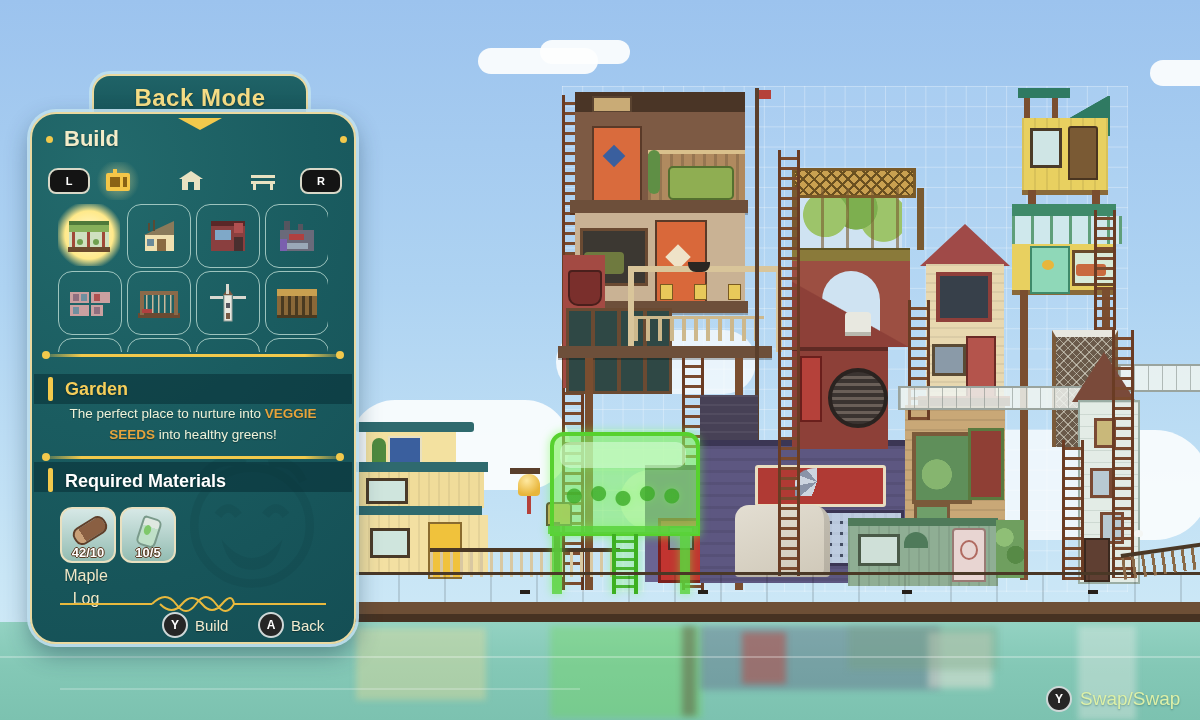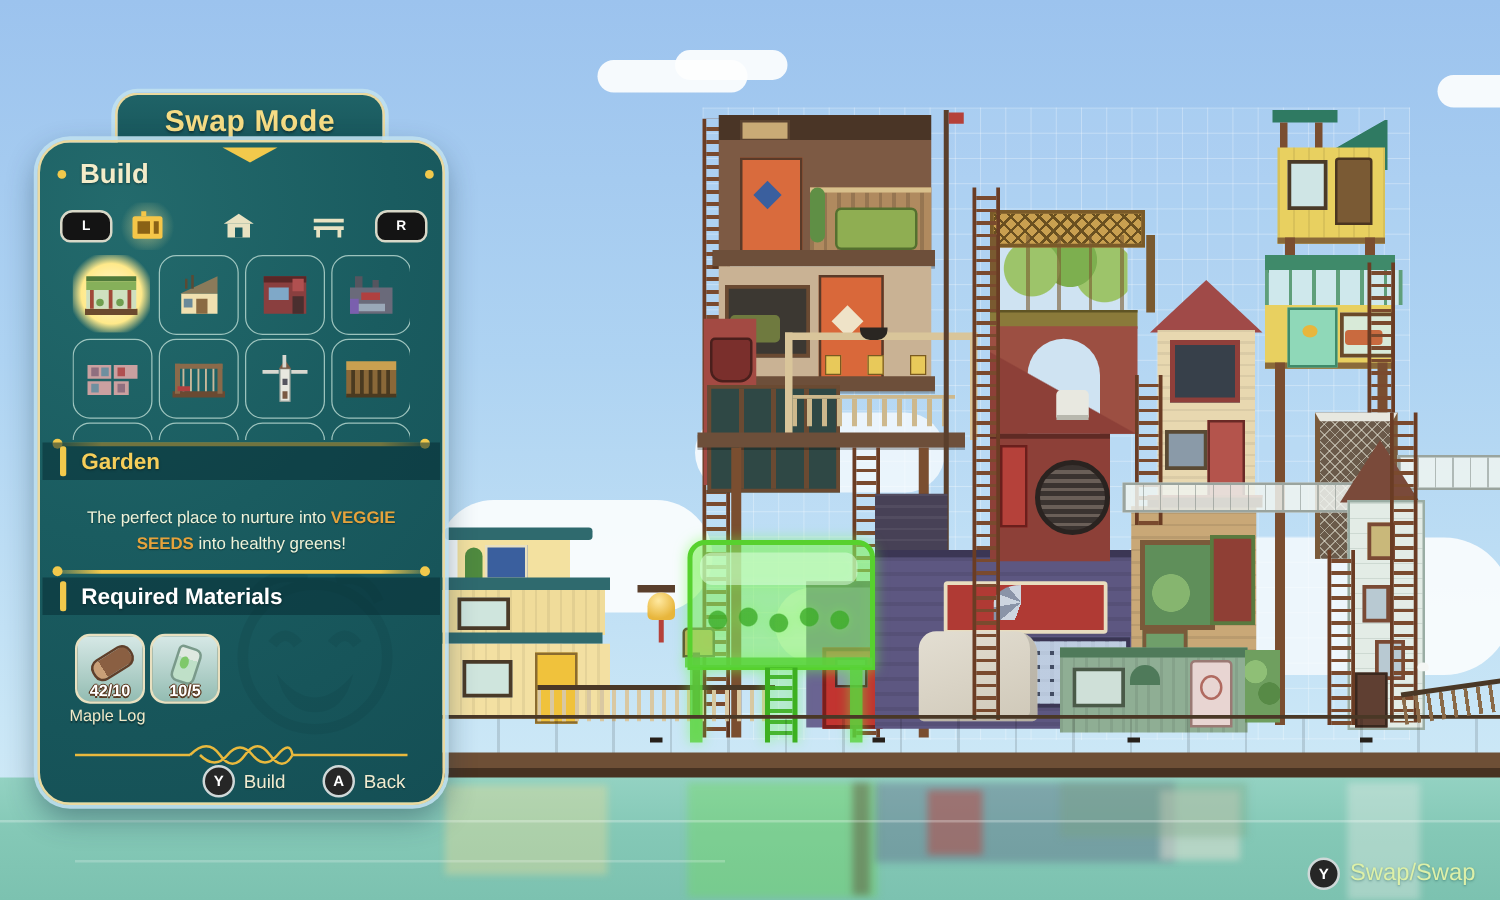--- a/index.html
+++ b/index.html
@@ -49,21 +49,21 @@
   .divider::before,.divider::after{content:"";position:absolute;top:-3px;width:8px;height:8px;border-radius:50%;background:#f2c94c;}
   .divider::before{left:-4px;} .divider::after{right:-4px;}
   .secBand{position:absolute;left:2px;width:318px;height:30px;background:rgba(8,45,52,.55);display:flex;align-items:center;}
   .secBar{width:5px;height:24px;background:#f2c94c;border-radius:2px;margin-left:14px;}
   .gardenTxt{color:#f5ce5a;font-weight:bold;font-size:18px;margin-left:12px;text-shadow:0 1px 2px rgba(0,0,0,.4);}
   .reqTxt{color:#ffffff;font-weight:bold;font-size:18px;margin-left:12px;text-shadow:0 1px 2px rgba(0,0,0,.4);}
   .desc{position:absolute;left:24px;top:290px;width:274px;color:#eef3da;font-size:13.5px;line-height:1.55;text-align:center;text-shadow:0 1px 1px rgba(0,0,0,.35);}
   .desc b{color:#e5a33c;font-weight:bold;}
   .matCard{position:absolute;width:52px;height:52px;border:2px solid #e8e0c0;border-radius:12px;background:linear-gradient(180deg,#d6e8e6 0%,#a8cac2 70%,#93bcb2 100%);}
   .matCount{position:absolute;bottom:1px;width:100%;text-align:center;color:#fff;font-weight:bold;font-size:13px;text-shadow:-1px 0 #5a3a22,1px 0 #5a3a22,0 -1px #5a3a22,0 1px #5a3a22;}
-  .matName{position:absolute;color:#efe9c8;font-size:13px;text-align:center;line-height:1.45;text-shadow:0 1px 1px rgba(0,0,0,.4);}
+  .matName{position:absolute;color:#efe9c8;font-size:16px;text-align:center;line-height:1.45;text-shadow:0 1px 1px rgba(0,0,0,.4);}
   .btnCirc{width:22px;height:22px;border-radius:50%;background:#262626;border:2px solid #cfd8d8;color:#fff;font-weight:bold;font-size:12px;display:flex;align-items:center;justify-content:center;}
   .actLbl{color:#f0ecd0;font-size:15px;margin-left:7px;text-shadow:0 1px 1px rgba(0,0,0,.4);}
   .hint{position:absolute;left:1046px;top:686px;display:flex;align-items:center;}
   .hintLbl{color:#ddf0a8;font-size:19px;margin-left:8px;text-shadow:0 1px 2px rgba(0,60,60,.4);}
   .tabIcon{width:34px;height:30px;display:flex;align-items:center;justify-content:center;}
   .flourish{position:absolute;left:24px;top:474px;width:274px;height:26px;}
 </style>
 </head>
 <body>
 
@@ -240,21 +240,21 @@
     <div class="a" style="left:60px;top:66px;width:520px;height:2px;background:rgba(255,255,255,.22);"></div>
   </div>
 
   <div class="hint">
     <div class="btnCirc">Y</div>
     <span class="hintLbl">Swap/Swap</span>
   </div>
 </div>
 
 <div class="modeTab">
-  <span>Swap Mode</span>
+  <span>Back Mode</span>
 </div>
 
 <div class="panel">
 
   <svg class="a" viewBox="0 0 100 100" style="left:130px;top:330px;width:180px;height:170px;opacity:.10;">
     <circle cx="50" cy="48" r="34" fill="none" stroke="#06282c" stroke-width="5"></circle>
     <path d="M30 42 q6 -8 12 0" fill="none" stroke="#06282c" stroke-width="5"></path>
     <path d="M58 42 q6 -8 12 0" fill="none" stroke="#06282c" stroke-width="5"></path>
     <path d="M32 56 q18 22 36 0 q-4 18 -18 18 q-14 0 -18 -18z" fill="#06282c"></path>
     <path d="M20 20 q10 -14 26 -8 M80 22 q-6 -14 -20 -10" fill="none" stroke="#06282c" stroke-width="5"></path>
@@ -391,32 +391,32 @@
     </div>
 
     <div class="slot" style="left:0;top:134px;"></div>
     <div class="slot" style="left:69px;top:134px;"></div>
     <div class="slot" style="left:138px;top:134px;"></div>
     <div class="slot" style="left:207px;top:134px;"></div>
   </div>
 
   <div class="divider" style="top:240px;"></div>
 
-  <div class="secBand" style="top:240px;">
+  <div class="secBand" style="top:260px;">
     <div class="secBar"></div>
     <span class="gardenTxt">Garden</span>
   </div>
 
   <div class="desc">
     <span>The perfect place to nurture into </span><b>VEGGIE SEEDS</b><span> into healthy greens!</span>
   </div>
 
   <div class="divider" style="top:342px;"></div>
 
-  <div class="secBand" style="top:348px;">
+  <div class="secBand" style="top:348px;align-items:flex-end;">
     <div class="secBar"></div>
     <span class="reqTxt">Required Materials</span>
   </div>
 
   <div class="matCard" style="left:28px;top:393px;">
     <div class="a" style="left:10px;top:12px;width:32px;height:15px;background:linear-gradient(90deg,#c9a078 0 22%,#8a5f42 22%);border-radius:8px;transform:rotate(-32deg);border:2px solid #5f3f2a;"></div>
     <div class="matCount">42/10</div>
   </div>
   <div class="matCard" style="left:88px;top:393px;">
     <div class="a" style="left:17px;top:8px;width:16px;height:26px;background:linear-gradient(180deg,#dfe8e0 0 30%,#bfe0c8 30%);border:2px solid #7a9a8a;border-radius:4px 6px 6px 6px;transform:rotate(18deg);"></div>

